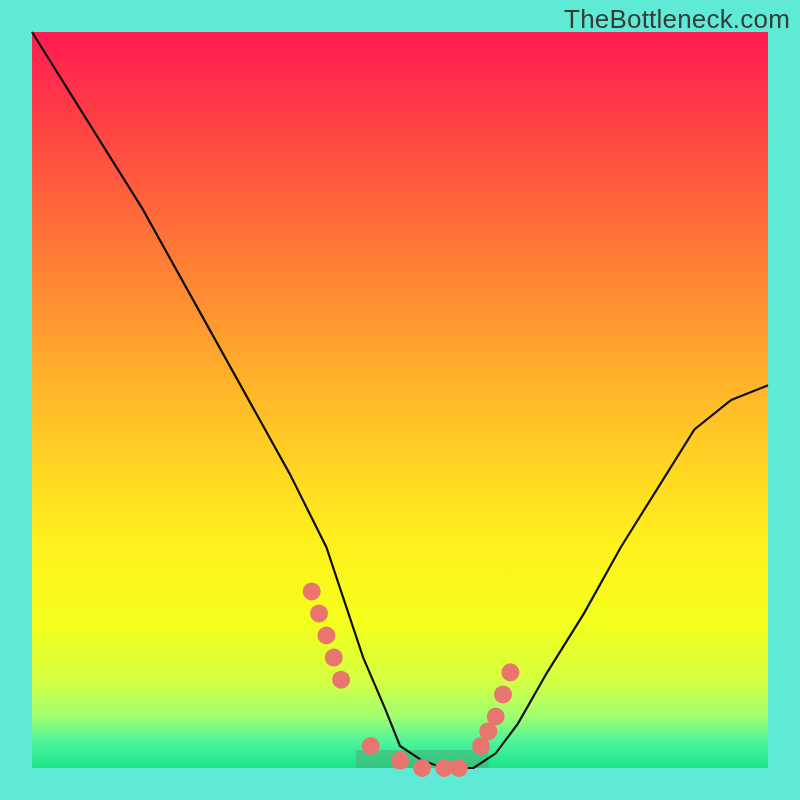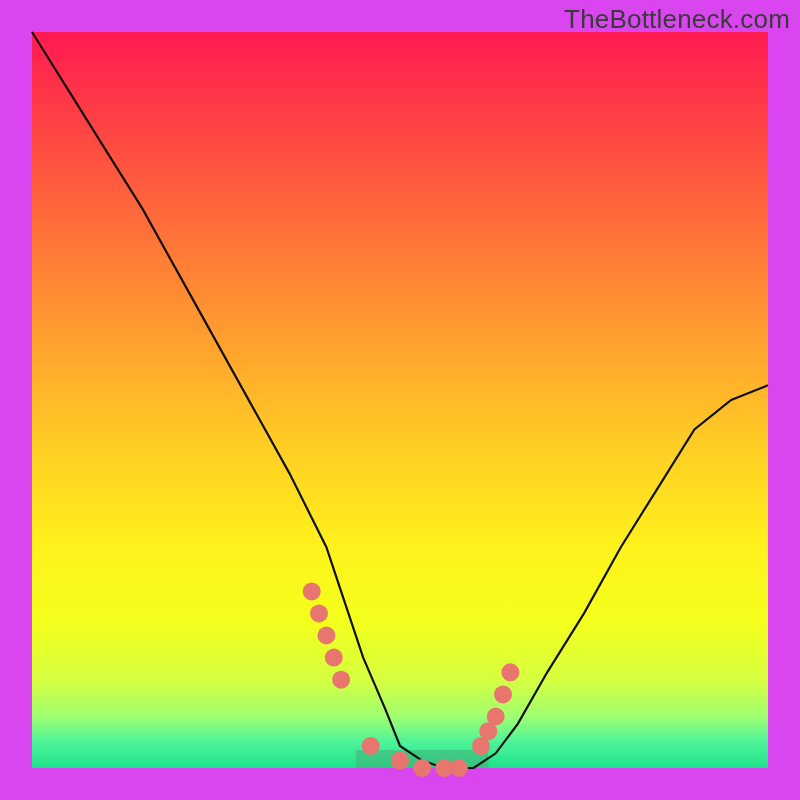--- a/index.html
+++ b/index.html
@@ -8,21 +8,21 @@
     width: 800px;
     height: 800px;
     background: #000;
     font-family: Arial, Helvetica, sans-serif;
     overflow: hidden;
   }
   .frame {
     position: relative;
     width: 800px;
     height: 800px;
-    background: #d946ef;
+    background: #5eead4;
   }
   .watermark {
     position: absolute;
     top: 4px;
     right: 10px;
     color: #3a3a3a;
     font-size: 26px;
     font-weight: 500;
     letter-spacing: 0.2px;
     user-select: none;

